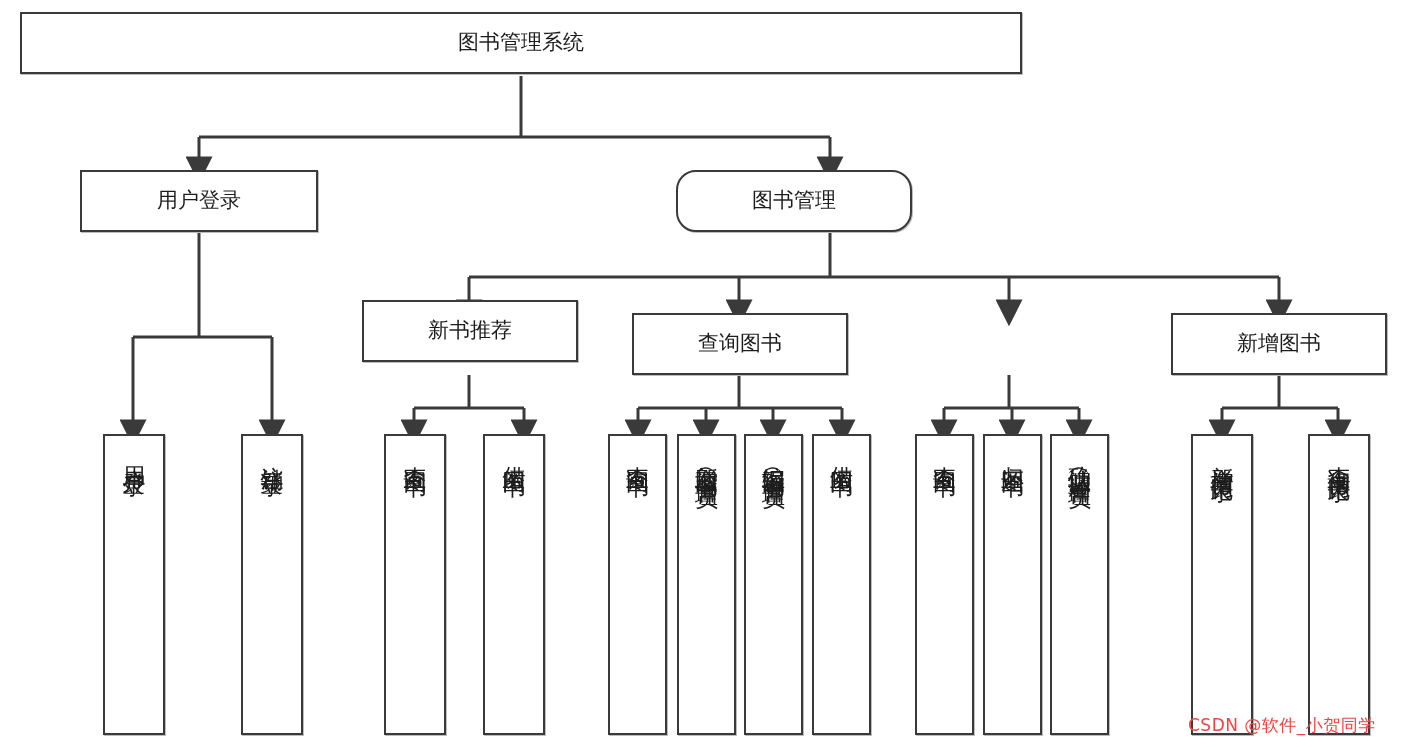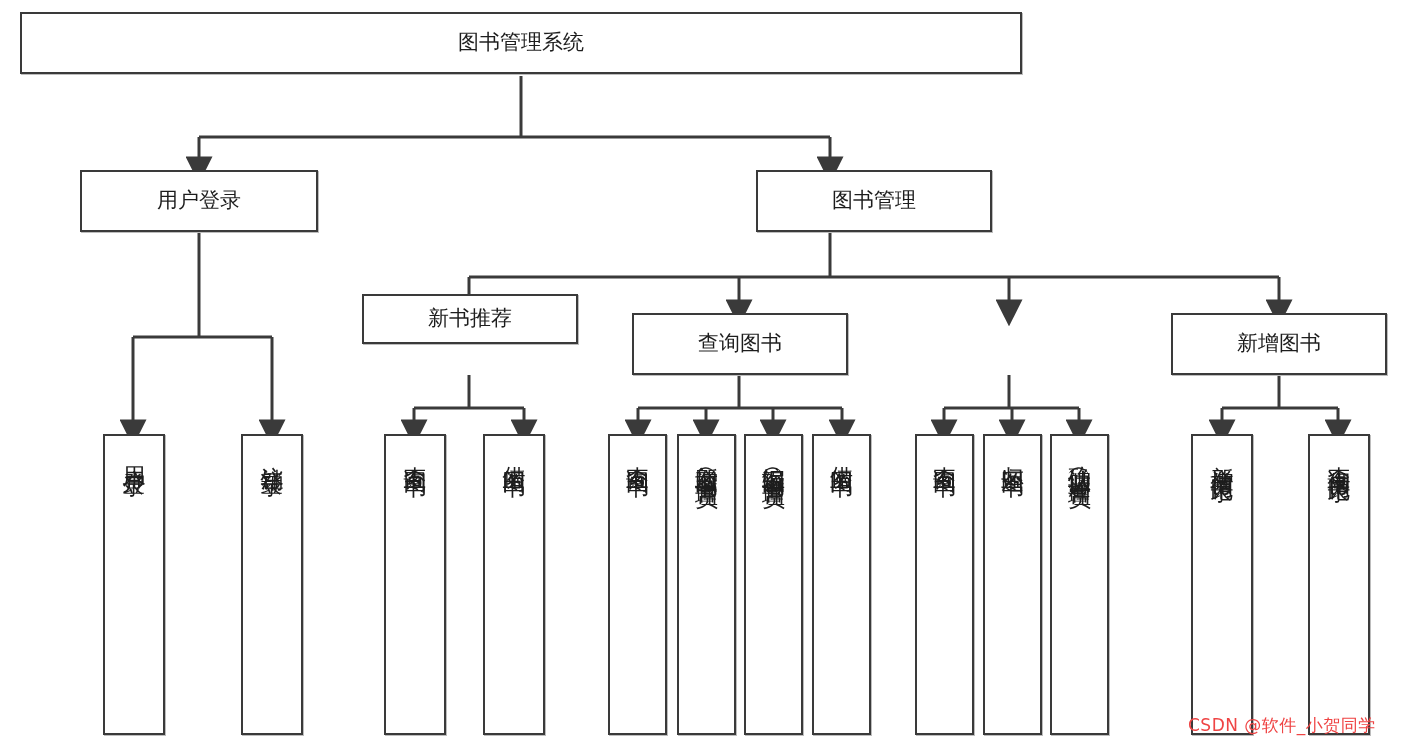--- a/index.html
+++ b/index.html
@@ -122,25 +122,25 @@
     </g>
   </svg>
 
   <div class="node h-node" style="left:20px; top:12px; width:1002px; height:62px;">
     <span class="node-label">图书管理系统</span>
   </div>
 
   <div class="node h-node" style="left:80px; top:170px; width:238px; height:62px;">
     <span class="node-label">用户登录</span>
   </div>
-  <div class="node h-node" style="left:756px; top:170px; width:236px; height:62px;">
+  <div class="node h-node" style="left:676px; top:170px; width:236px; height:62px;border-radius:20px;">
     <span class="node-label">图书管理</span>
   </div>
 
-  <div class="node h-node" style="left:362px; top:294px; width:216px; height:50px;">
+  <div class="node h-node" style="left:362px; top:300px; width:216px; height:62px;">
     <span class="node-label">新书推荐</span>
   </div>
   <div class="node h-node" style="left:632px; top:313px; width:216px; height:62px;">
     <span class="node-label">查询图书</span>
   </div>
   <div class="node h-node" style="left:1171px; top:313px; width:216px; height:62px;">
     <span class="node-label">新增图书</span>
   </div>
 
   <div class="node v-node" style="left:103px; top:434px; width:62px; height:301px;">

